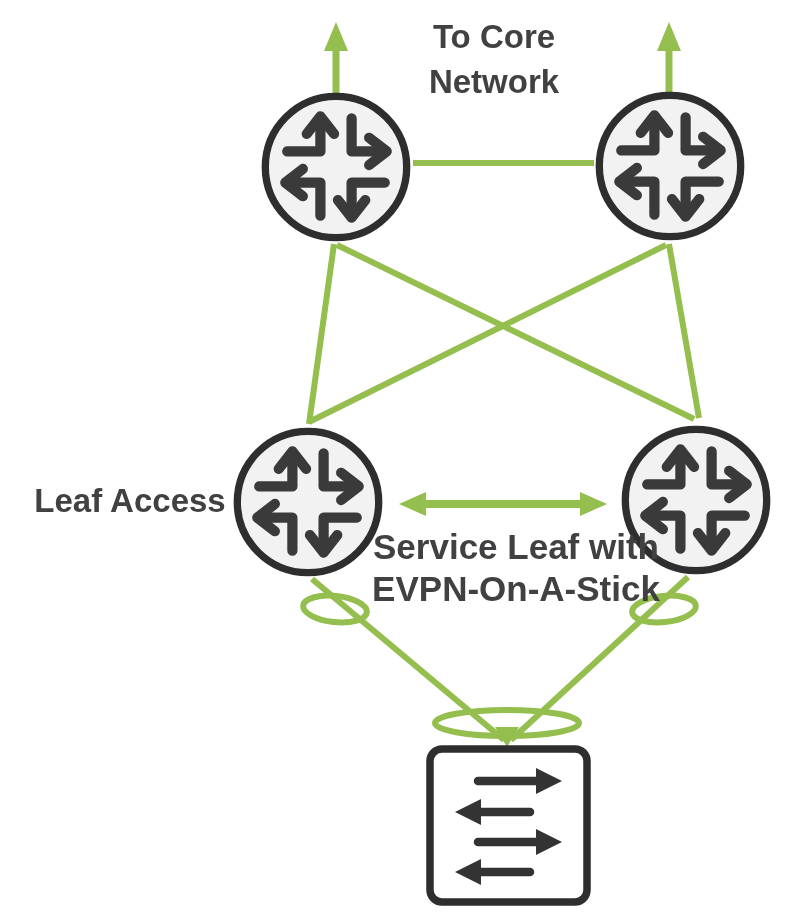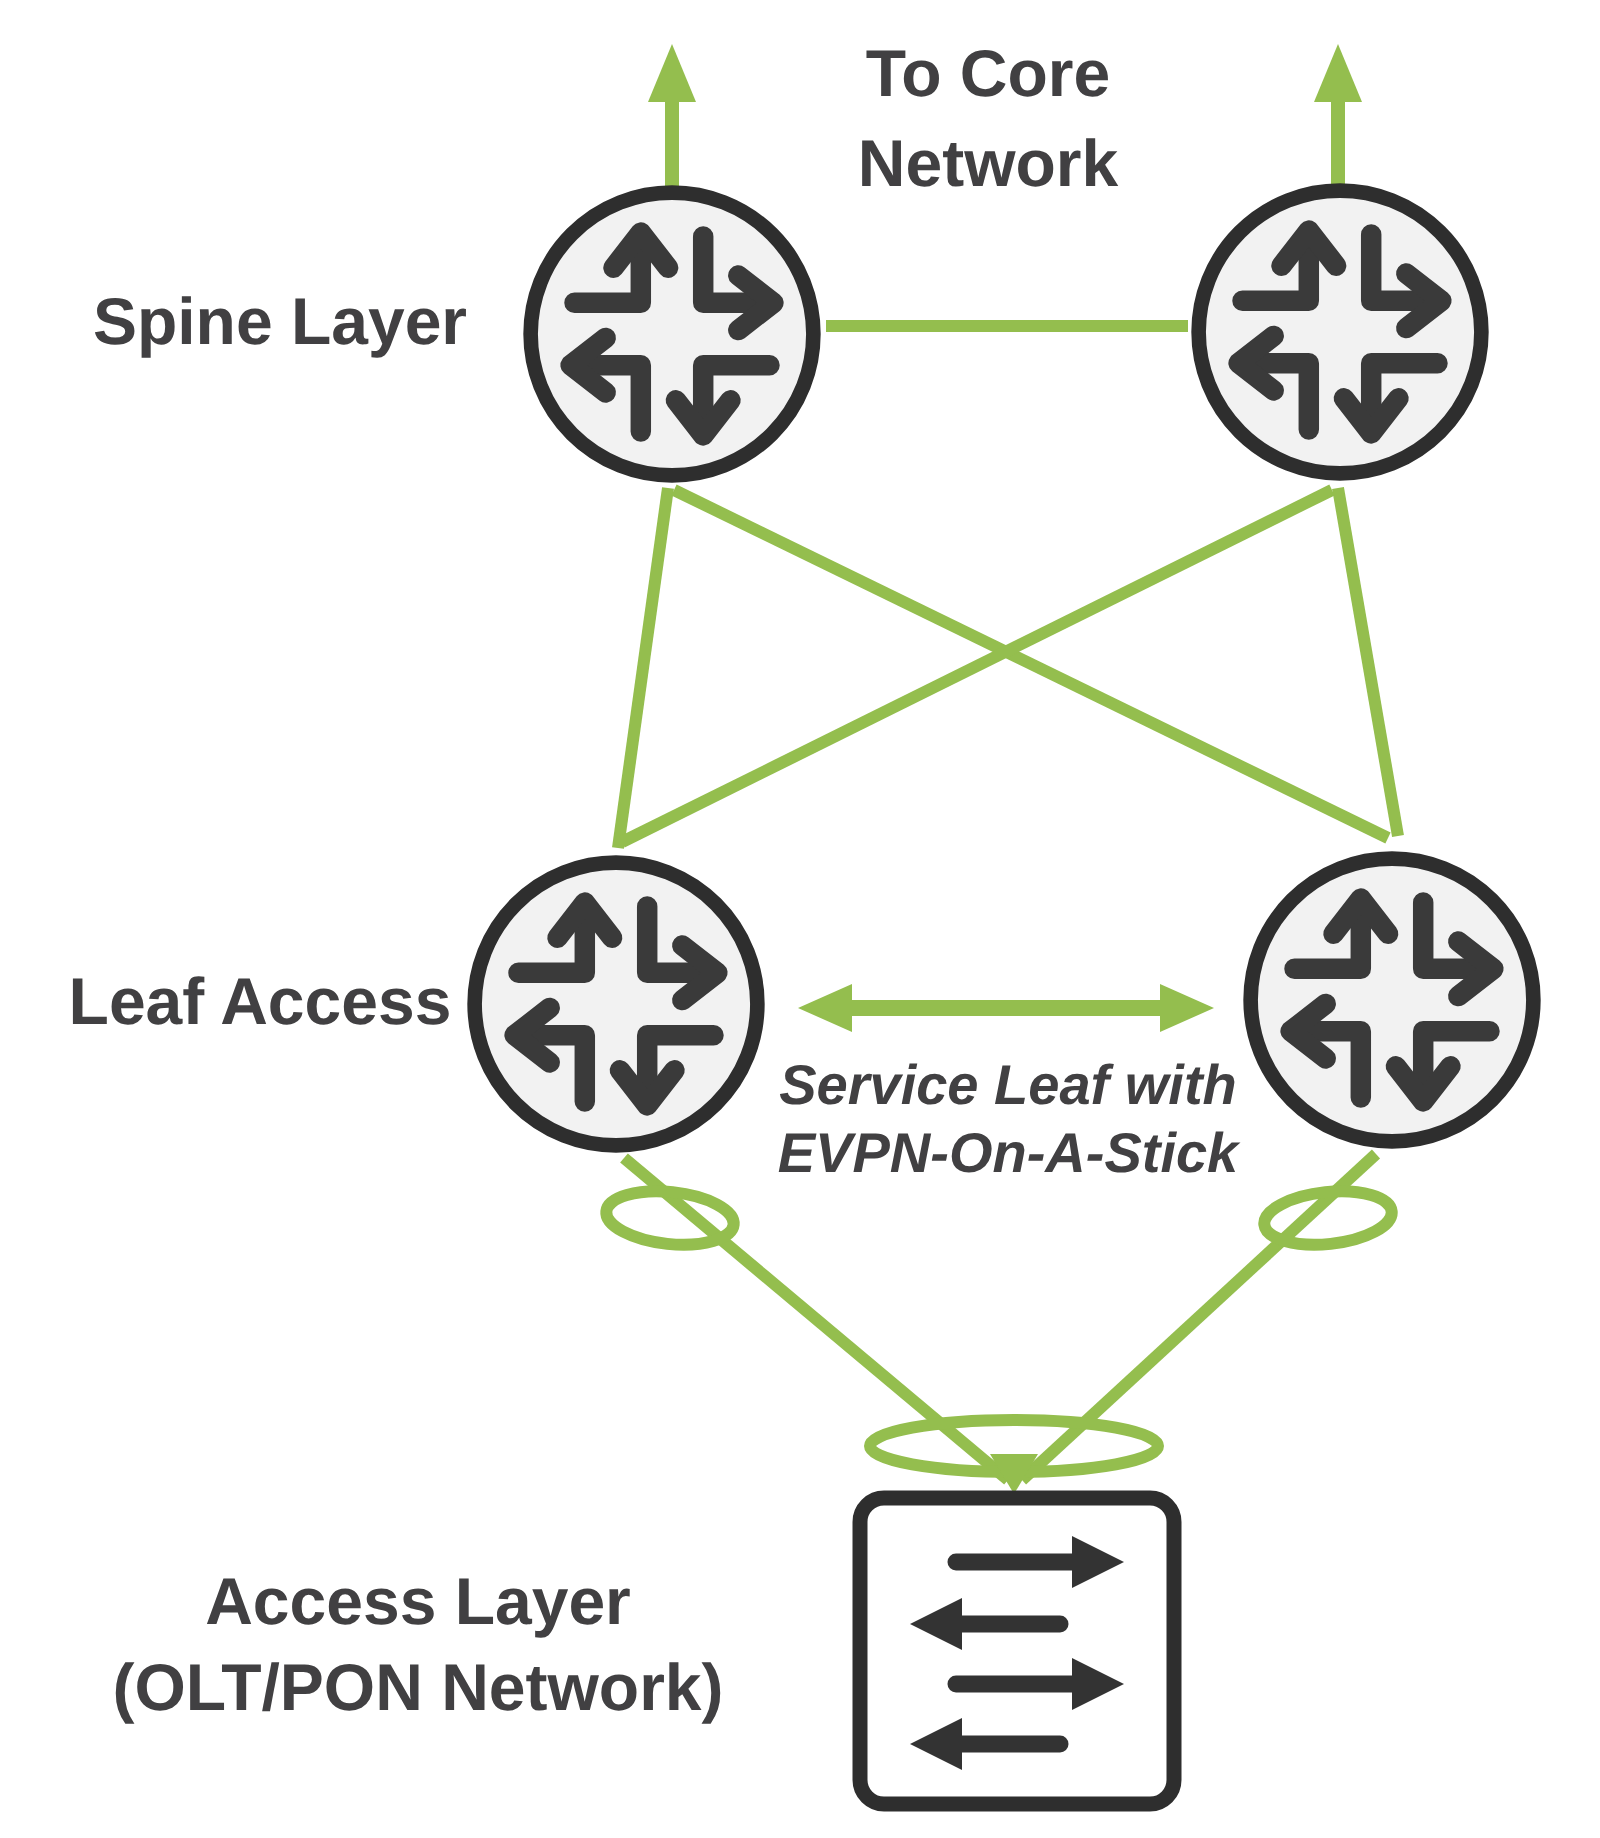--- a/index.html
+++ b/index.html
@@ -25,21 +25,21 @@
     position: absolute;
     color: var(--ink);
     font-weight: 700;
     text-align: center;
     white-space: pre-line;
   }
   .label-big   { font-size: 33px; line-height: 1.21; }
   .label-core  { left: 344px; top: 15px;  width: 300px; line-height: 1.36; }
   .label-spine { left: 25px;  top: 141px; width: 230px; }
   .label-leaf  { left: 15px;  top: 481px; width: 230px; }
-  .label-service { left: 354px; top: 526px; width: 300px; font-size: 28px; line-height: 1.2; font-weight: 700; color: var(--ink); text-align: center; position: absolute; white-space: pre-line; font-style: italic; }
+  .label-service { left: 366px; top: 526px; width: 300px; font-size: 35px; line-height: 1.2; font-weight: 700; color: var(--ink); text-align: center; position: absolute; white-space: pre-line; }
   .label-access { left: 29px; top: 780px; width: 360px; line-height: 1.3; }
 </style>
 </head>
 <body>
 
 <div class="canvas">
 
   <svg class="diagram-svg" width="800" height="919" viewBox="0 0 800 919">
     <defs>
       <symbol id="router" viewBox="0 0 160 160">
@@ -105,19 +105,16 @@
         <line x1="478" y1="842" x2="540" y2="842"></line>
         <polygon points="562,842 536,829 536,855" stroke="none"></polygon>
         <line x1="530" y1="872" x2="480" y2="872"></line>
         <polygon points="455,872 481,859 481,885" stroke="none"></polygon>
       </g>
     </g>
   </svg>
 
   <div class="label label-big label-core">To Core
 Network</div>
-  <div class="label label-big label-spine">Spine Layer</div>
   <div class="label label-big label-leaf">Leaf Access</div>
   <div class="label-service">Service Leaf with
 EVPN-On-A-Stick</div>
-  <div class="label label-big label-access">Access Layer
-(OLT/PON Network)</div>
 </div>
 
 </body></html>

